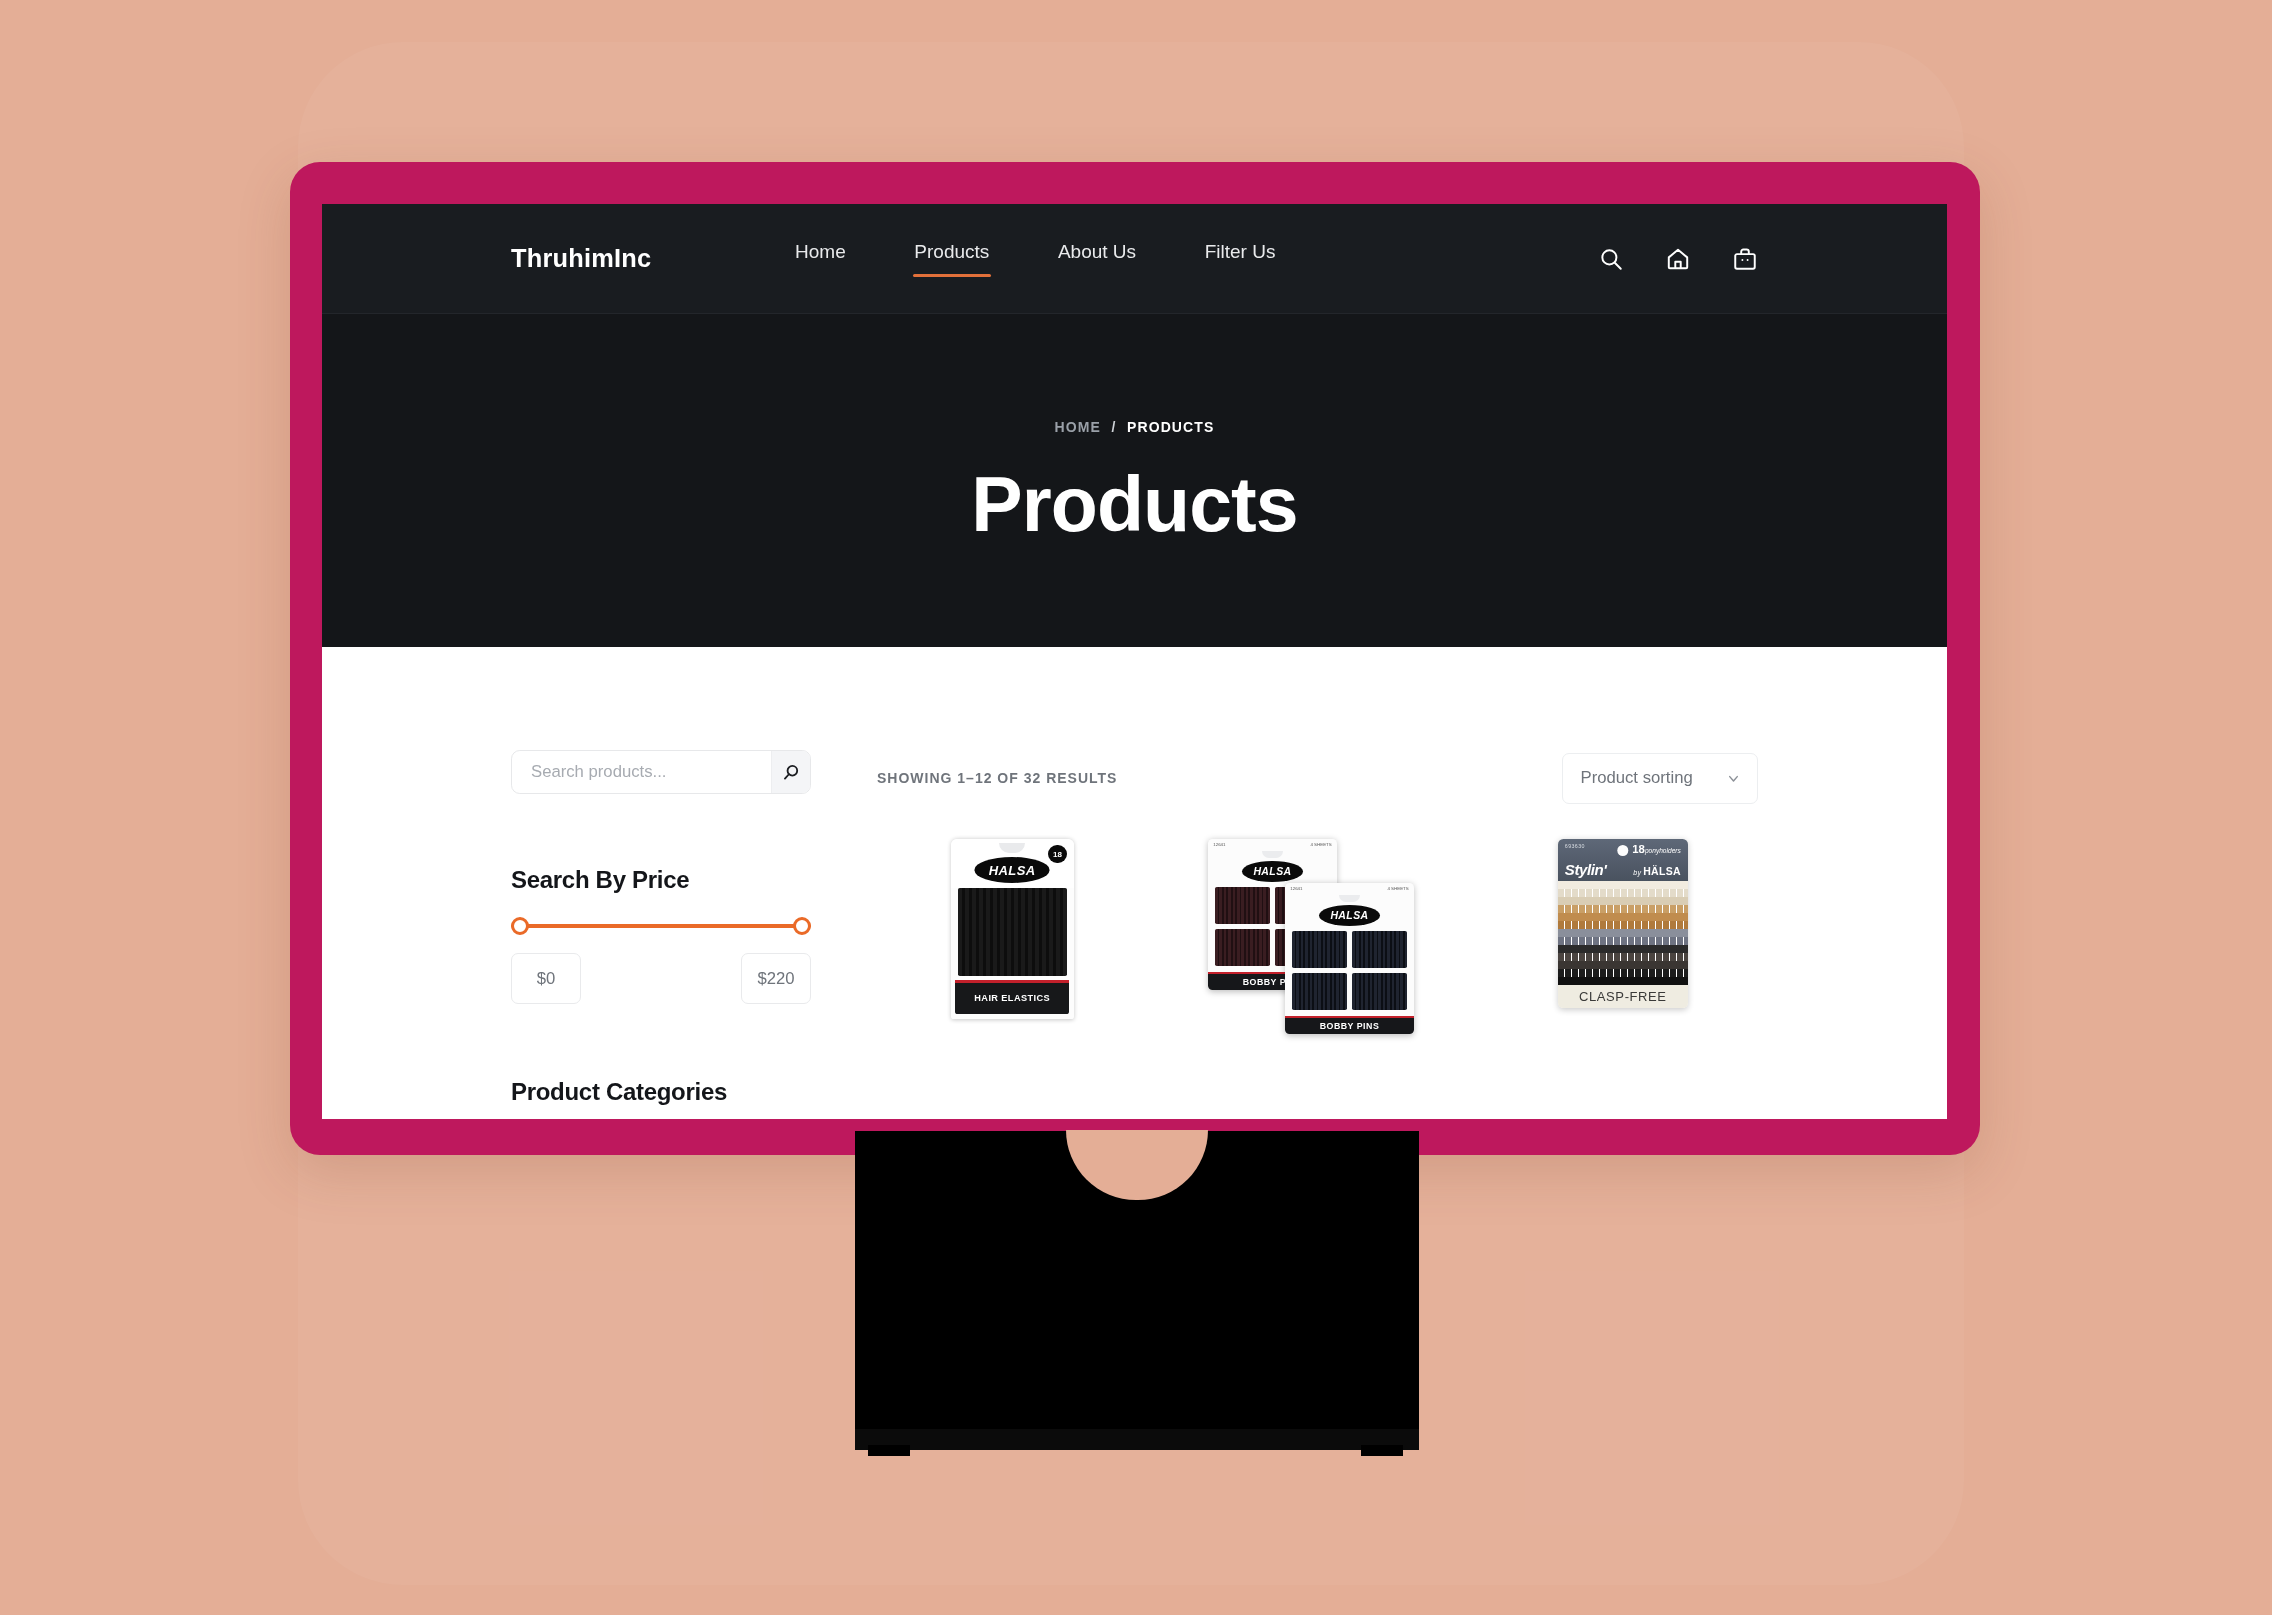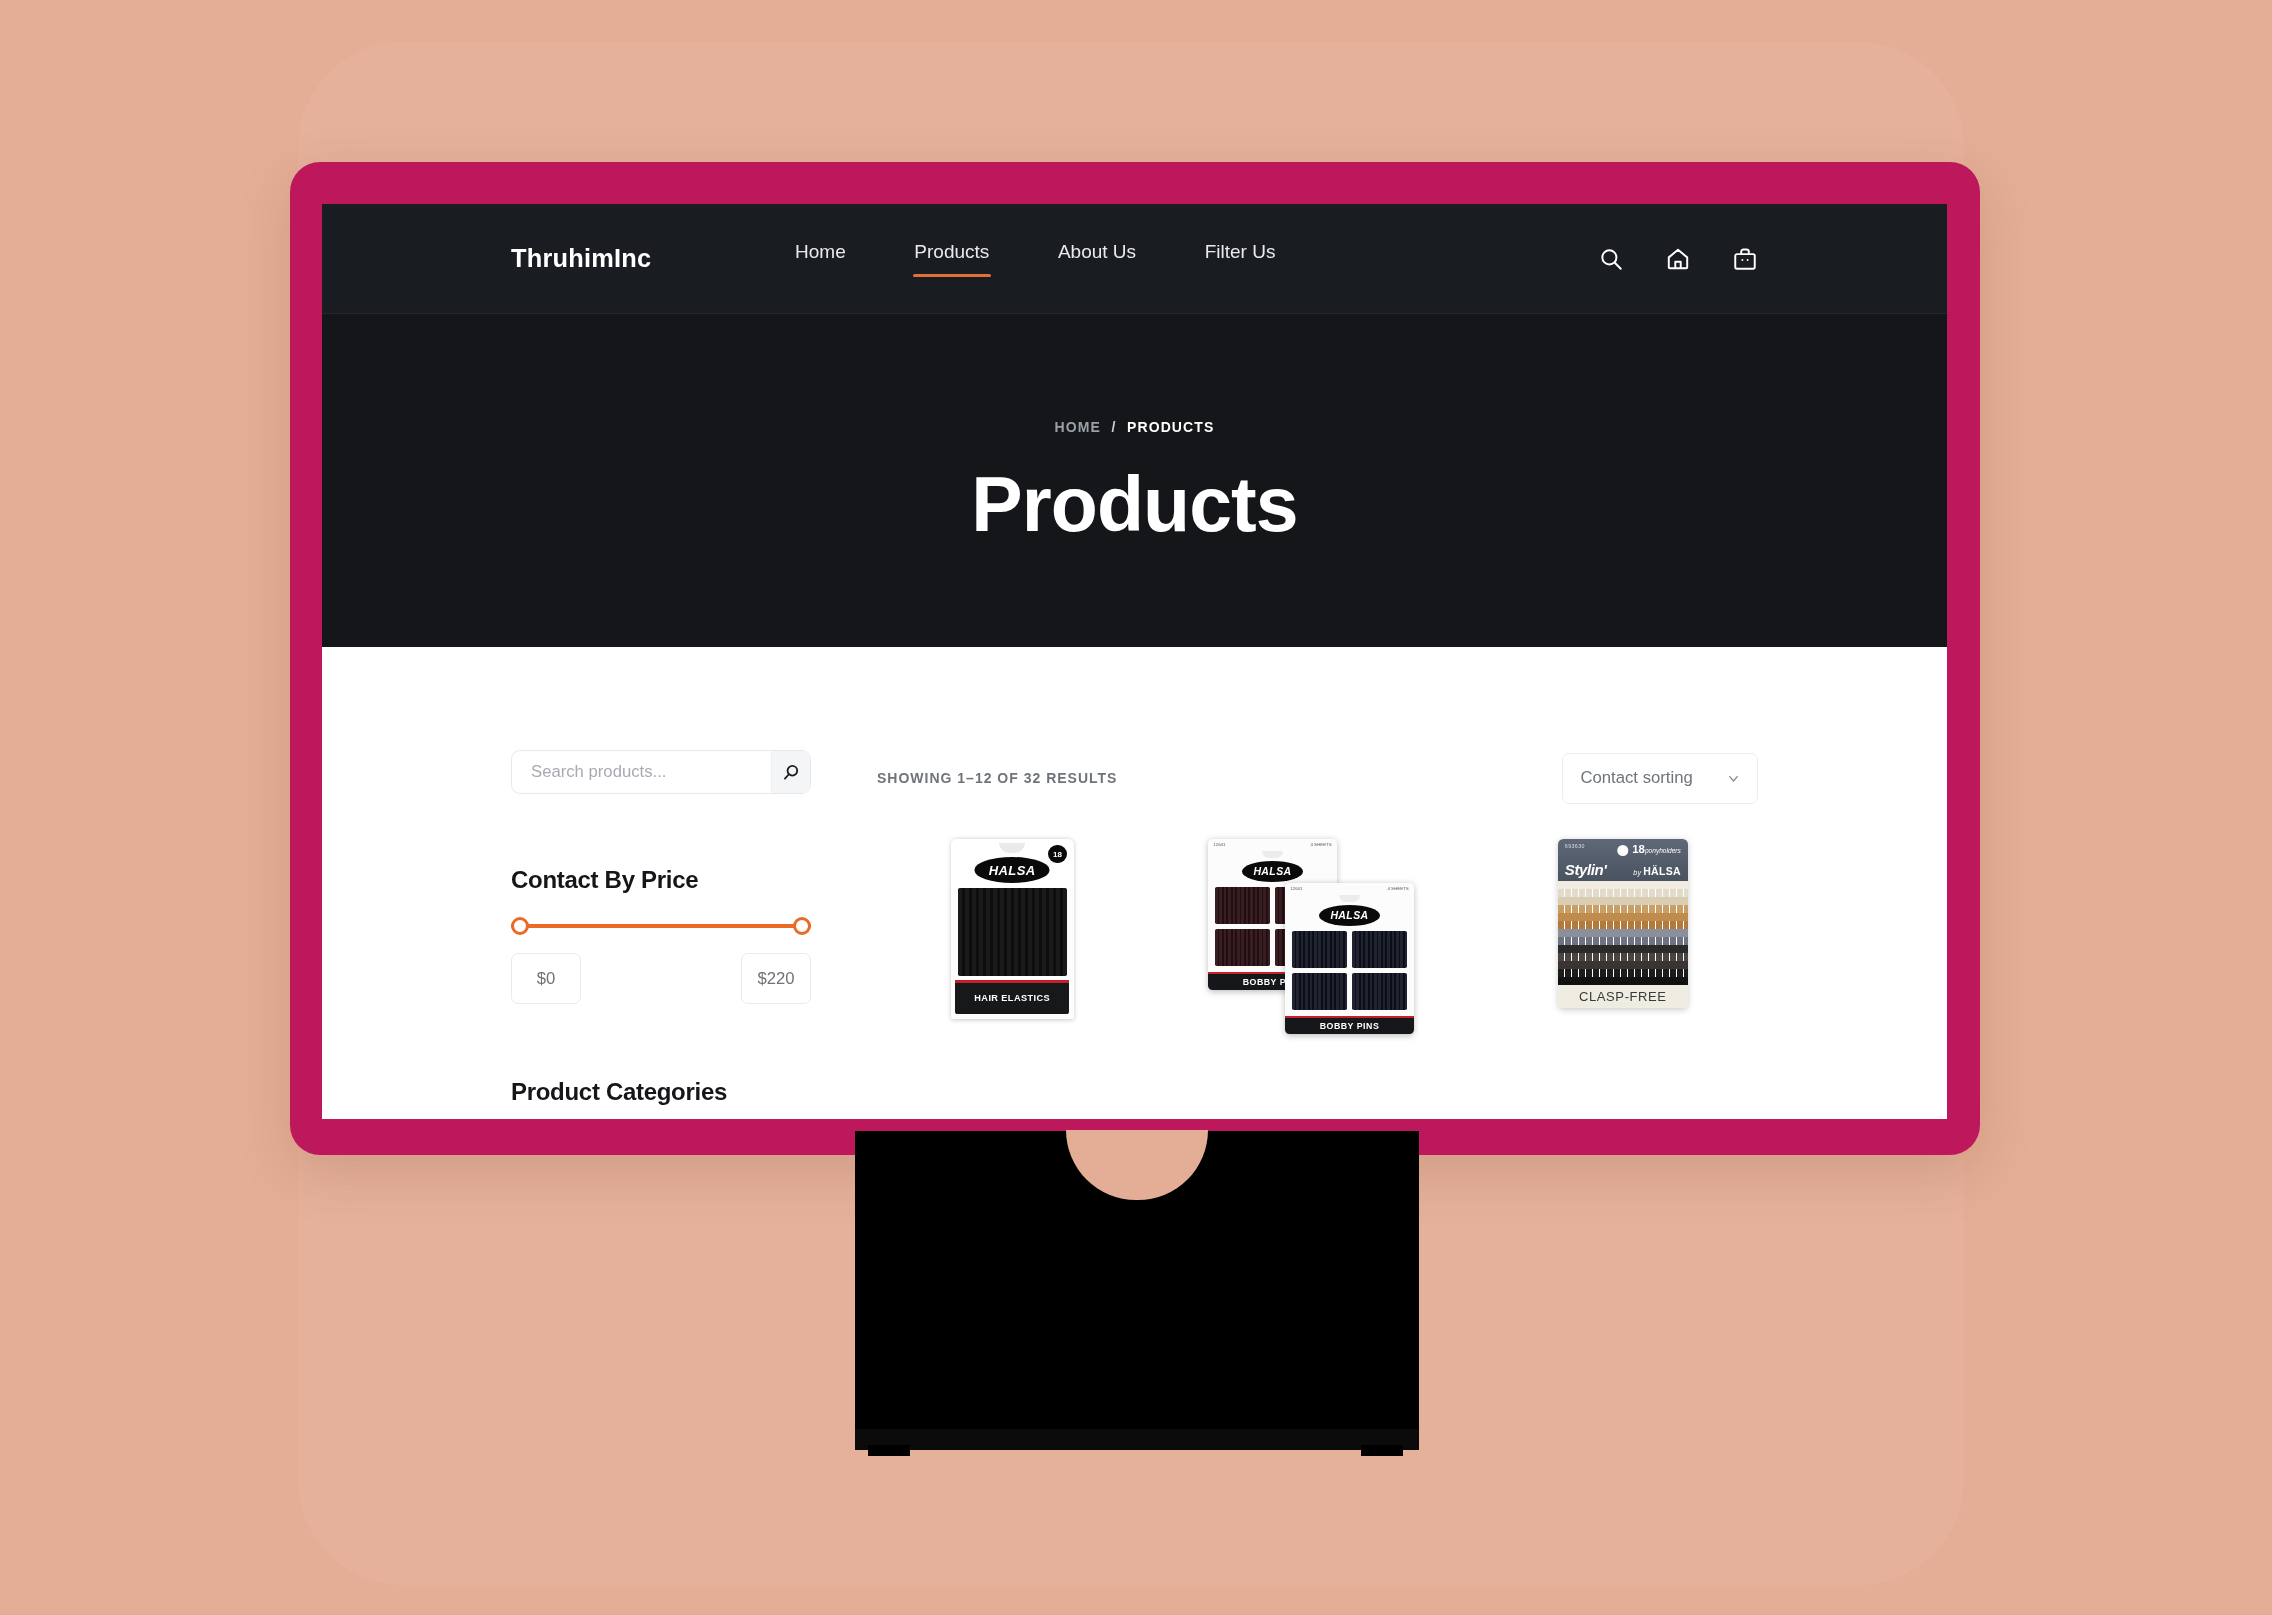--- a/index.html
+++ b/index.html
@@ -347,42 +347,42 @@
         <div class="search-wrap">
           <input class="search-input" type="text" placeholder="Search products..." style="">
           <button class="search-btn">
             <svg viewBox="0 0 24 24" fill="none" stroke="currentColor" stroke-width="2.1" stroke-linecap="round">
               <circle cx="13" cy="10" r="5.5"></circle>
                 <line x1="9" y1="14" x2="4.5" y2="19"></line>
             </svg>
           </button>
         </div>
 
-        <h3 class="filter-title">Contact By Price</h3>
+        <h3 class="filter-title">Search By Price</h3>
 
         <div class="slider">
           <div class="slider-track"></div>
           <div class="slider-handle left"></div>
           <div class="slider-handle right"></div>
         </div>
 
         <div class="price-row">
           <div class="price-box">$0</div>
           <div class="price-box">$220</div>
         </div>
 
         <h3 class="cats-title">Product Categories</h3>
       </aside>
 
       <div class="content">
 
         <div class="content-top">
           <div class="results">SHOWING 1–12 OF 32 RESULTS</div>
           <div class="sorting">
-            <span class="sorting-label">Contact sorting</span>
+            <span class="sorting-label">Product sorting</span>
             <svg viewBox="0 0 24 24" fill="none" stroke="currentColor" stroke-width="2.3" stroke-linecap="round" stroke-linejoin="round">
               <polyline points="6 9 12 16 18 9"></polyline>
             </svg>
           </div>
         </div>
 
         <div class="grid">
 
           <div class="card">
             <div class="thumb">

